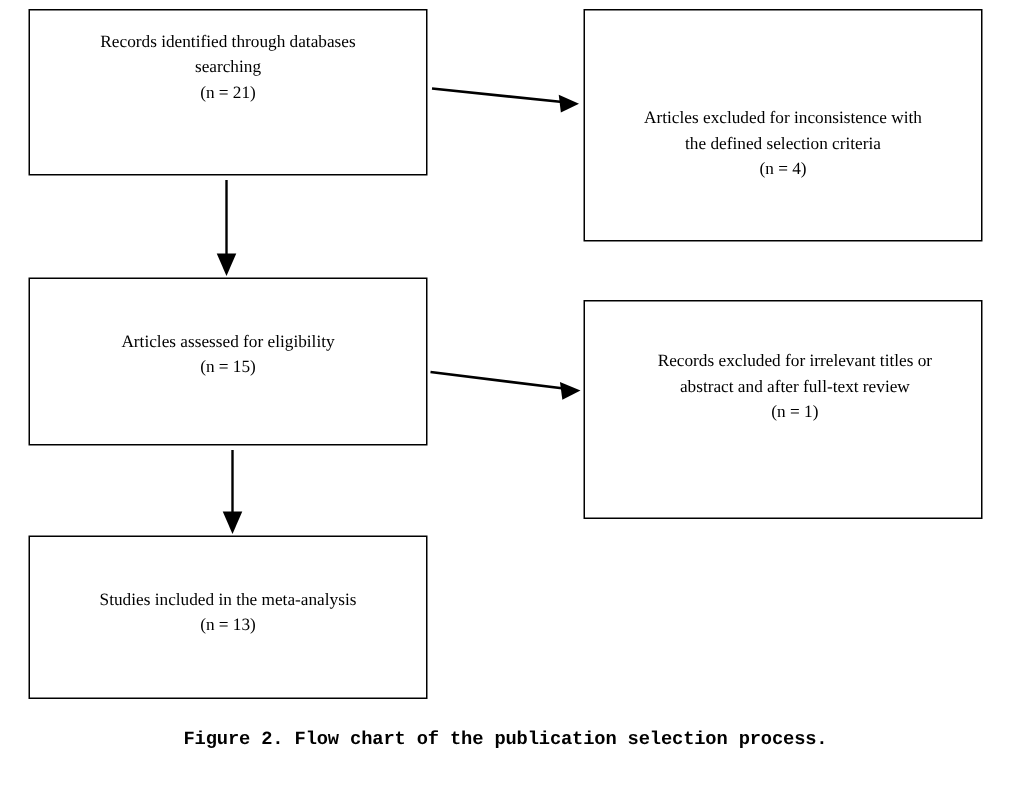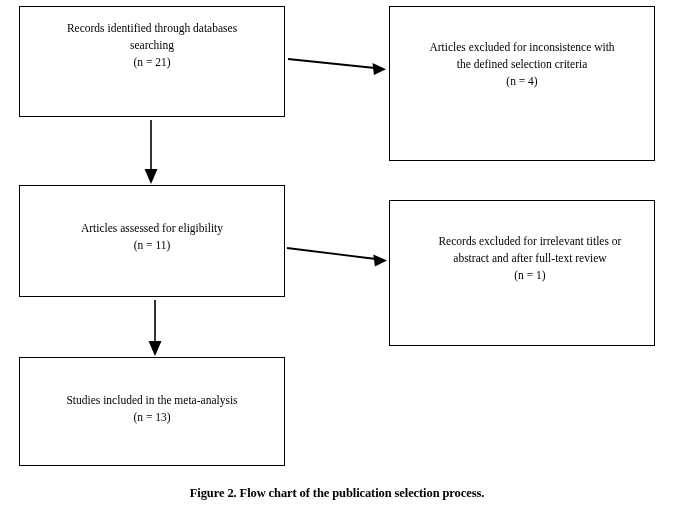--- a/index.html
+++ b/index.html
@@ -36,40 +36,40 @@
     width: 94%;
     white-space: pre-line;
   }
   
   #box-records      { left: 19px;  top: 6px;   width: 266px; height: 111px; }
   #box-records .box-text      { margin-bottom: 32px; }
   #box-assessed     { left: 19px;  top: 185px; width: 266px; height: 112px; }
   #box-assessed .box-text     { margin-bottom: 8px; }
   #box-included     { left: 19px;  top: 357px; width: 266px; height: 109px; }
   #box-included .box-text     { margin-bottom: 6px; }
-  #box-excluded-criteria { left: 389px; top: 6px;   width: 266px; height: 155px; }
+  #box-excluded-criteria { left: 389px; top: 6px;   width: 266px; height: 155px; align-items: flex-end; }
   #box-excluded-criteria .box-text { margin-bottom: 38px; }
   #box-excluded-titles   { left: 389px; top: 200px; width: 266px; height: 146px; justify-content: flex-end; }
   #box-excluded-titles .box-text   { margin-bottom: 30px; }
 
   .arrow-layer {
     position: absolute;
     left: 0;
     top: 0;
     width: 674px;
     height: 523px;
     pointer-events: none;
   }
   .caption {
     position: absolute;
     left: 0;
     top: 486px;
     width: 674px;
     text-align: center;
-    font-family: Liberation Serif, serif;
+    font-family: Liberation Mono, monospace;
     font-size: 12.5px;
     color: #000000;
     letter-spacing: -0.1px;
   }
   .caption .caption-label {
     font-weight: bold;
   }
   .caption .caption-text {
     font-weight: bold;
   }
@@ -86,21 +86,21 @@
   </div>
 
   <div class="flow-box" id="box-excluded-criteria">
     <div class="box-text">Articles excluded for inconsistence with
 the defined selection criteria
 (n = 4)</div>
   </div>
 
   <div class="flow-box" id="box-assessed">
     <div class="box-text">Articles assessed for eligibility
-(n = 11)</div>
+(n = 15)</div>
   </div>
 
   <div class="flow-box" id="box-excluded-titles">
     <div class="box-text">Records excluded for irrelevant titles or
 abstract and after full-text review
 (n = 1)</div>
   </div>
 
   <div class="flow-box" id="box-included">
     <div class="box-text">Studies included in the meta-analysis

